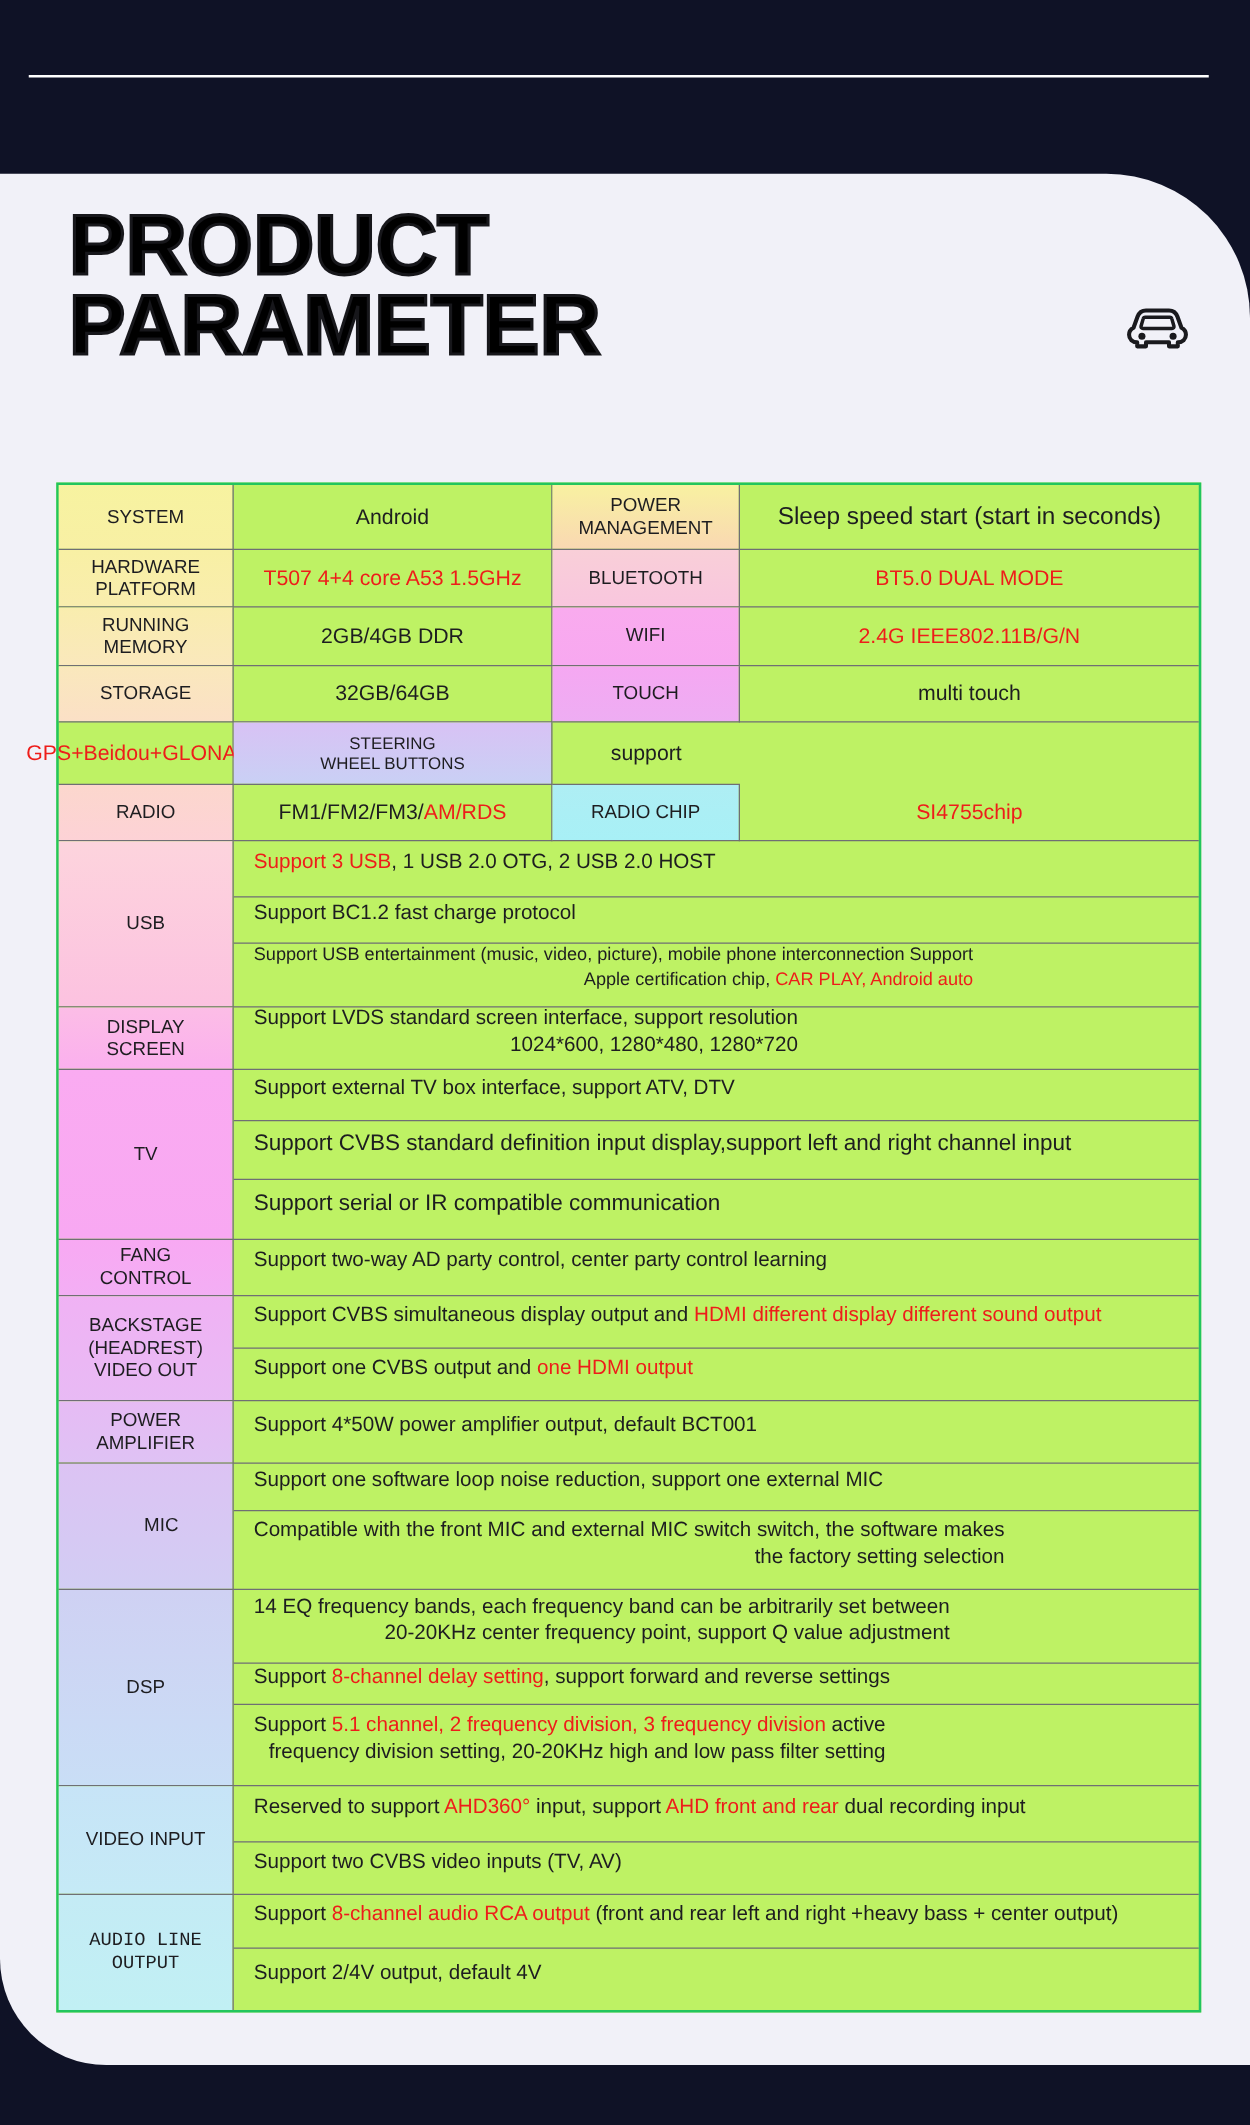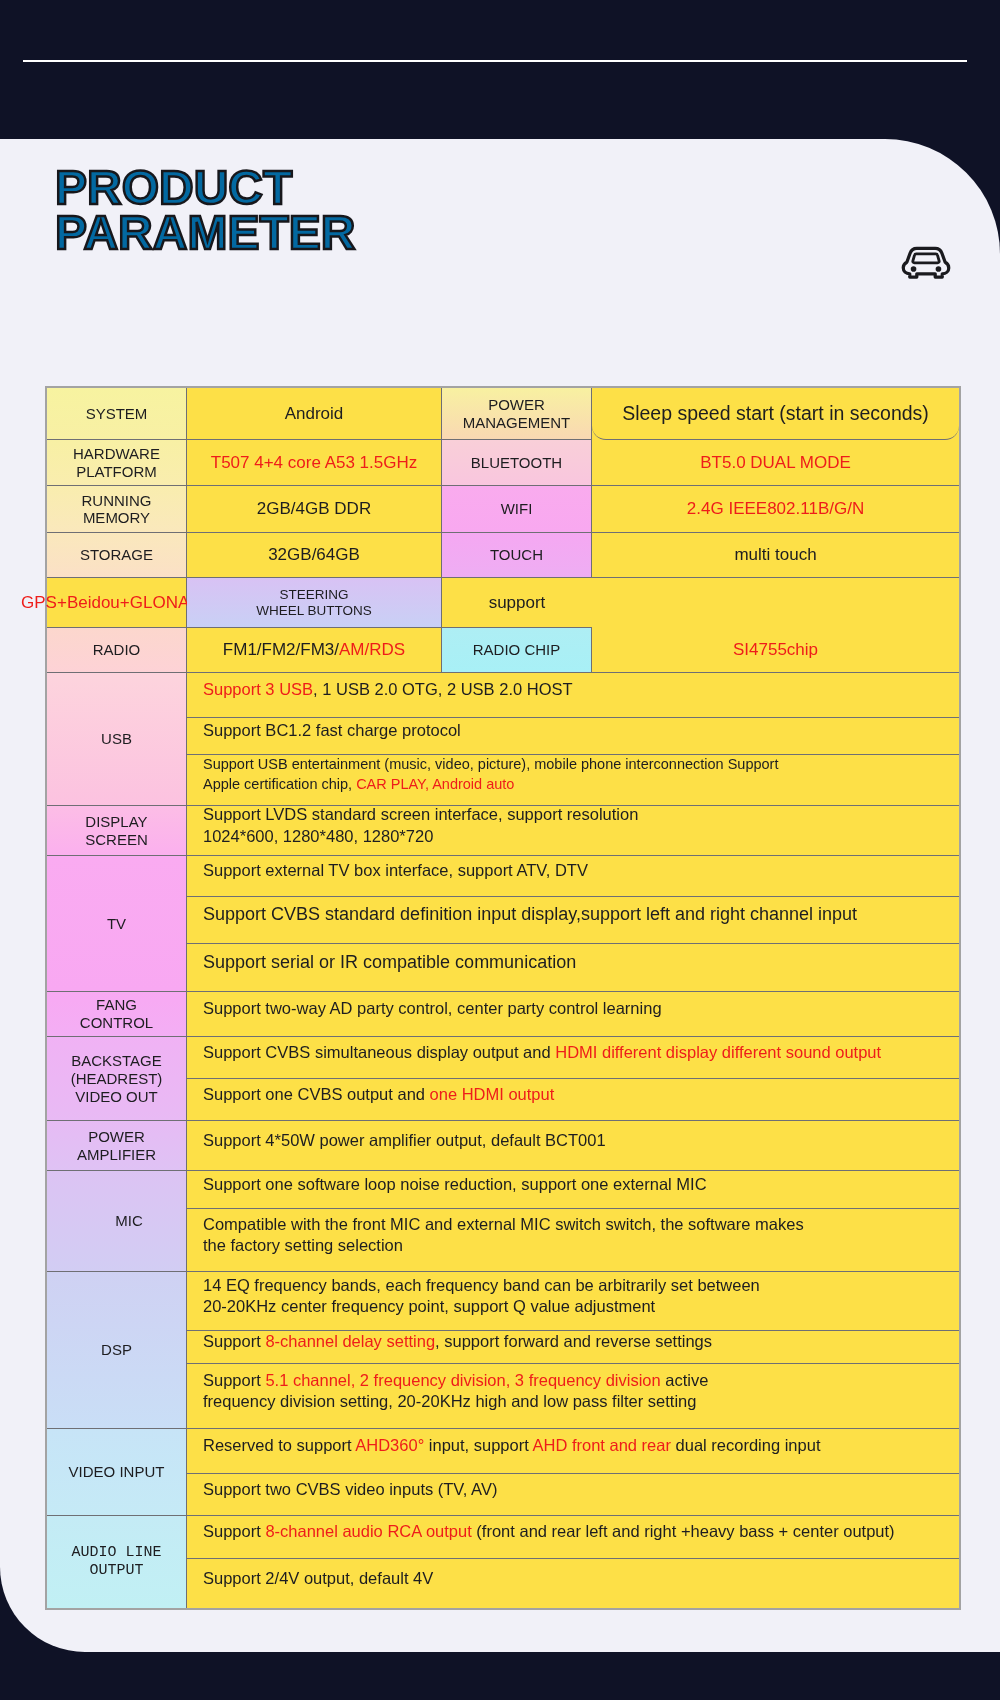--- a/index.html
+++ b/index.html
@@ -18,49 +18,49 @@
       #ccceе3 0%, #d9dbee 1.5%, #eceef7 7%,
       #f4f4fa 13%, #e2e4f3 19%,
       #f6f6fb 27%, #f0f0f8 35%,
       #dfe2f2 41%, #f5f5fa 49%,
       #eaecf6 57%, #f7f7fc 65%,
       #e4e6f3 73%, #f3f3f9 81%,
       #eceef7 89%, #f7f7fb 100%);
   }
   .title{
     position:absolute;left:55px;top:26px;
-    font-weight:bold;color:#0369a1;
-    font-size:48px;line-height:0.94;letter-spacing:0px;
+    font-weight:bold;color:#000000;
+    font-size:68px;line-height:0.94;letter-spacing:0px;
     -webkit-text-stroke:2.5px #17171b;
   }
   .car{position:absolute;left:900px;top:102px;width:52px;height:44px;}
 
   .spec-table{
     position:absolute;left:45px;top:247px;width:912px;
-    border:2px solid #a3a3a3;background:#fde047;
+    border:2px solid #22c55e;background:#bef264;
     color:#1d1d20;
   }
   .srow{display:grid;grid-template-columns:140px 255px 150px 1fr;}
   .cell{
     box-sizing:border-box;border-right:1px solid #6f6f74;border-bottom:1px solid #6f6f74;
     display:flex;align-items:center;justify-content:center;text-align:center;
     font-size:15px;line-height:1.14;white-space:pre-line;padding:2px 4px;
   }
   .cell:last-child{border-right:none;}
   .value{font-size:17px;white-space:normal;}
   .value.big{font-size:19.5px;}
   .section{display:grid;grid-template-columns:140px 1fr;}
   .slabel{
     box-sizing:border-box;border-right:1px solid #6f6f74;border-bottom:1px solid #6f6f74;
     display:flex;align-items:center;justify-content:center;text-align:center;
     font-size:15px;line-height:1.2;white-space:pre-line;padding:2px 3px;
   }
   .crow{
     box-sizing:border-box;border-bottom:1px solid #6f6f74;
-    display:flex;align-items:center;text-align:left;
+    display:flex;align-items:center;text-align:right;
     font-size:16.5px;line-height:1.3;padding:2px 10px 12px 16px;
   }
   .crow.big{font-size:18px;}
   .crow.small{font-size:14.5px;line-height:1.35;}
   .section:last-child .crow:last-child,
   .section:last-child .slabel{border-bottom:none;}
   .sm-label{font-size:13.5px;}
   .red{color:#ee1d1a;}
 </style>
 </head>
@@ -83,21 +83,21 @@
 
   <div class="spec-table">
     <div id="specgrid">
         <div class="srow">
           <div class="cell" style="height: 52px; background: linear-gradient(rgb(247, 243, 160), rgb(248, 240, 164));">SYSTEM</div>
           <div class="cell value" style="height: 52px;">
             <span>Android</span>
           </div>
           <div class="cell" style="height: 52px; background: linear-gradient(rgb(248, 241, 161), rgb(249, 216, 178));">POWER
 MANAGEMENT</div>
-          <div class="cell value big" style="height: 52px; border-radius: 14px;">
+          <div class="cell value big" style="height: 52px;">
             <span>Sleep speed start (start in seconds)</span>
           </div>
         </div>
         <div class="srow">
           <div class="cell" style="height: 46px; background: linear-gradient(rgb(248, 240, 164), rgb(249, 237, 174));">HARDWARE
 PLATFORM</div>
           <div class="cell value" style="height: 46px;">
             <span class="red">T507 4+4 core A53 1.5GHz</span>
           </div>
           <div class="cell" style="height: 46px; background: linear-gradient(rgb(249, 207, 216), rgb(249, 198, 222));">BLUETOOTH</div>

